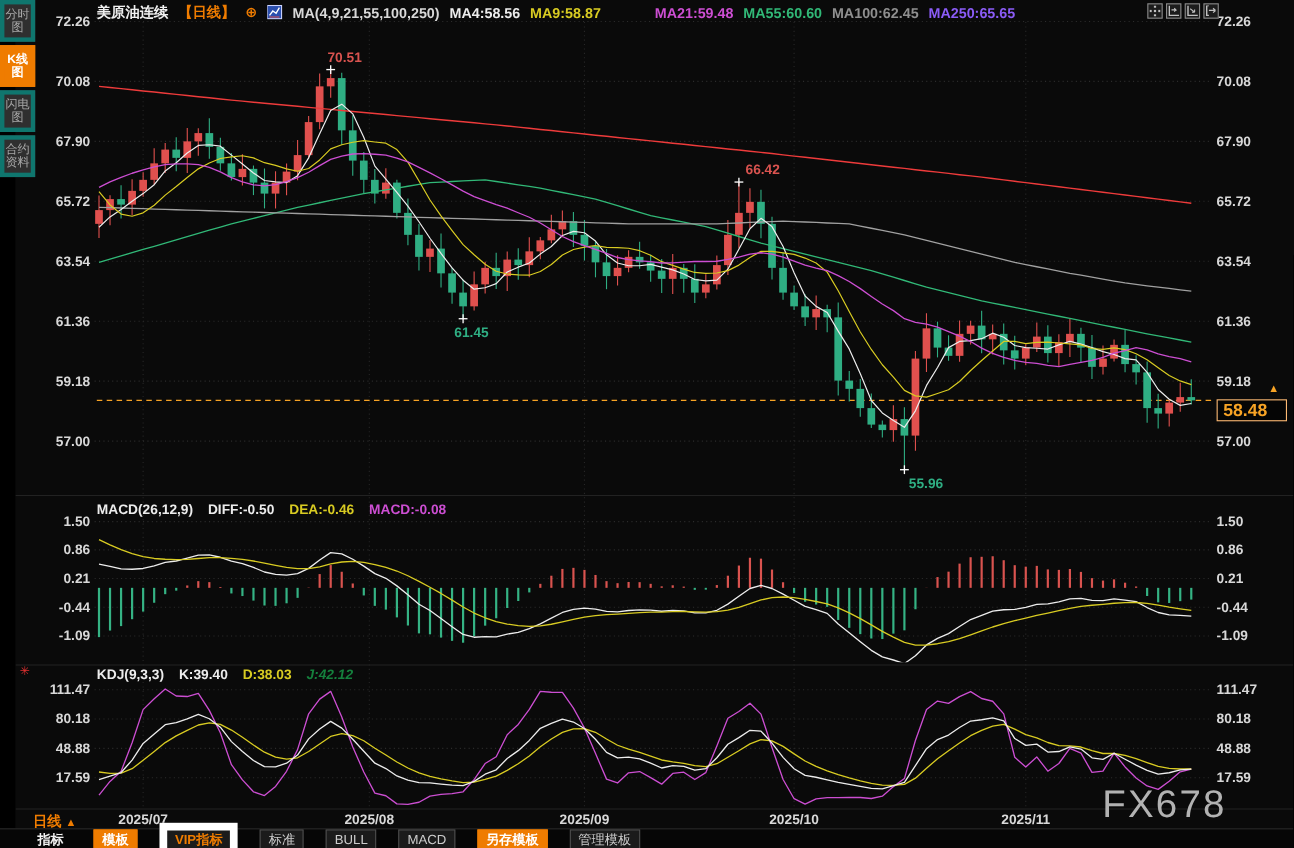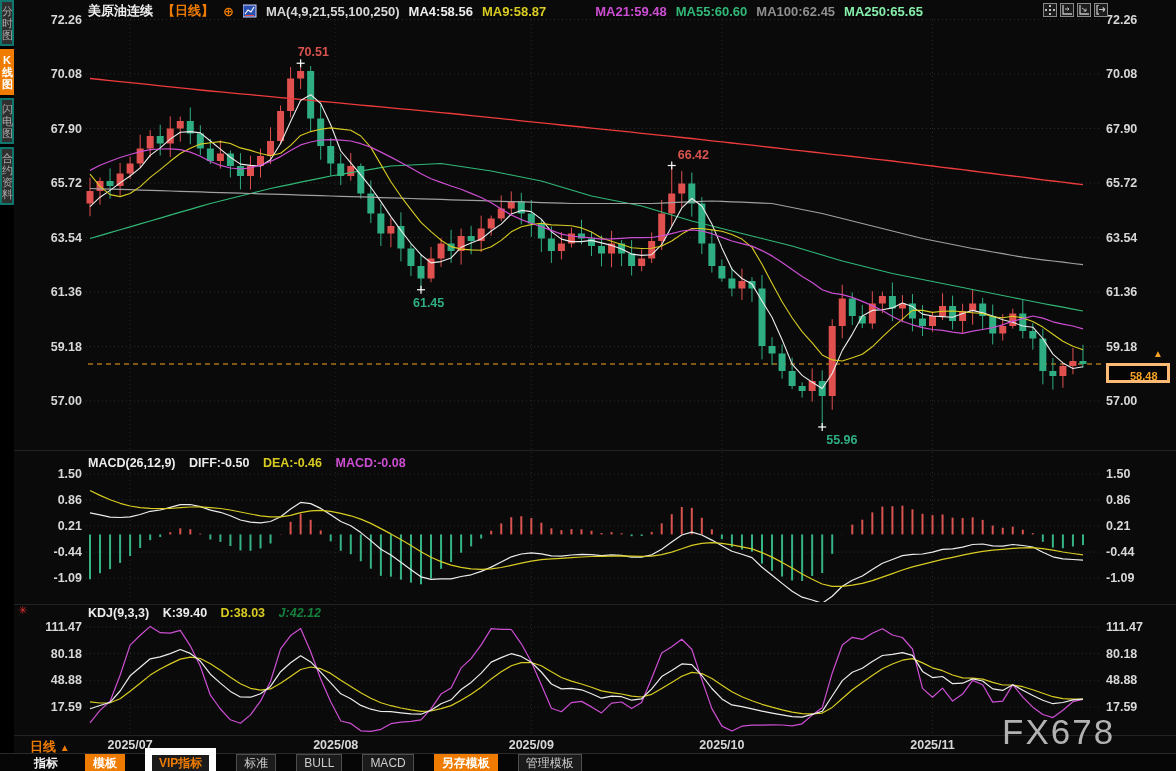--- a/index.html
+++ b/index.html
@@ -2,40 +2,40 @@
 <html><head>
 <meta charset="utf-8">
 <style>
   html,body{margin:0;padding:0;background:#000;}
   #app{position:relative;width:1176px;height:771px;background:#0a0a0a;overflow:hidden;
        font-family:"Liberation Sans","DejaVu Sans",sans-serif;}
   #chart{position:absolute;left:0;top:0;z-index:1;}
   .ov{position:absolute;z-index:2;}
   
   .sidebar{left:0;top:0;width:14px;height:771px;background:#000;}
-  .side-item{width:14px;margin-bottom:3px;padding:3px 0;background:#2f2f2f;border:2px solid #0f766e;
+  .side-item{width:32px;margin-bottom:3px;padding:3px 0;background:#2f2f2f;border:4px solid #0f766e;
              box-sizing:border-box;color:#a8a8a8;font-size:11px;line-height:12px;text-align:center;
              word-break:break-all;cursor:pointer;}
   .side-item.active{background:#ef7c00;border-color:#ef7c00;color:#fff;font-weight:bold;}
   
   .header{left:88px;top:3px;height:16px;display:flex;align-items:center;gap:9px;white-space:nowrap;}
   .header span{font-size:13px;font-weight:bold;}
   .sym{color:#f0f0f0;}
   .period-tag{color:#ef7c00;}
   .plus-ico{color:#ef7c00;font-weight:normal;}
   .ma-param{color:#d8d8d8;}
   .icon-box{width:14px;height:14px;border:1px solid #8a8a8a;box-sizing:border-box;background:#1c1c1c;
             display:flex;align-items:center;justify-content:center;cursor:pointer;}
   .toolbar{right:68px;top:3px;display:flex;gap:3px;}
   
   .pane-header{white-space:nowrap;font-size:12.5px;font-weight:bold;}
   .pane-header span{margin-right:10px;}
   
-  .price-tag{left:1106px;top:363px;width:64px;height:20px;border:3px solid #fdba74;background:#050505;
-             color:#f7a325;font-size:11px;font-weight:bold;line-height:20px;padding-left:21px;box-sizing:border-box;}
+  .price-tag{left:1106px;top:363px;width:64px;height:20px;border:1px solid #fdba74;background:#050505;
+             color:#f7a325;font-size:16px;font-weight:bold;line-height:20px;padding-left:5px;box-sizing:border-box;}
   .price-arrow{left:1153px;top:349px;color:#f7a325;font-size:10px;line-height:10px;}
   
   .watermark{left:1002px;top:712px;color:#b2b2b2;font-size:35px;letter-spacing:2px;font-weight:normal;}
   
   .period-label{left:30px;top:738px;color:#ef7c00;font-size:13px;font-weight:bold;cursor:pointer;}
   .tab-row{left:0;top:753px;width:1176px;height:18px;background:#060606;border-top:1px solid #2a2a2a;
            display:flex;align-items:center;gap:20px;padding-left:27px;box-sizing:border-box;}
   .tab{font-size:12px;padding:0 7px;height:16px;line-height:16px;cursor:pointer;white-space:nowrap;}
   .tab.plain{color:#f2f2f2;font-weight:bold;border:none;}
   .tab.boxed{color:#cdcdcd;background:#1b1b1b;border:1px solid #4d4d4d;}
@@ -487,21 +487,21 @@
           <polyline points="2,10 5,6 8,8 11,3" fill="none" stroke="#ffffff" stroke-width="1.2"></polyline>
           <line x1="2" y1="11.5" x2="11" y2="11.5" stroke="#e0504e" stroke-width="1"></line>
         </svg>
     </span>
     <span class="ma-param">MA(4,9,21,55,100,250)</span>
     <span class="ma-val" style="color: rgb(236, 236, 236);">MA4:58.56</span>
     <span class="ma-val" style="color: rgb(216, 203, 34);">MA9:58.87</span>
     <span class="ma-val" style="color: rgb(204, 78, 210); margin-left: 40px;">MA21:59.48</span>
     <span class="ma-val" style="color: rgb(49, 184, 119);">MA55:60.60</span>
     <span class="ma-val" style="color: rgb(143, 143, 143);">MA100:62.45</span>
-    <span class="ma-val" style="color: #86efac;">MA250:65.65</span>
+    <span class="ma-val" style="color: #8b5cf6;">MA250:65.65</span>
   </div>
 
   <div class="ov toolbar">
     <div class="icon-box">
       <svg width="10" height="10">
           <rect x="4" y="0" width="2" height="2" fill="#c0c0c0"></rect>
           <rect x="4" y="8" width="2" height="2" fill="#c0c0c0"></rect>
           <rect x="0" y="4" width="2" height="2" fill="#c0c0c0"></rect>
           <rect x="8" y="4" width="2" height="2" fill="#c0c0c0"></rect>
           <rect x="4" y="4" width="2" height="2" fill="#c0c0c0"></rect>

